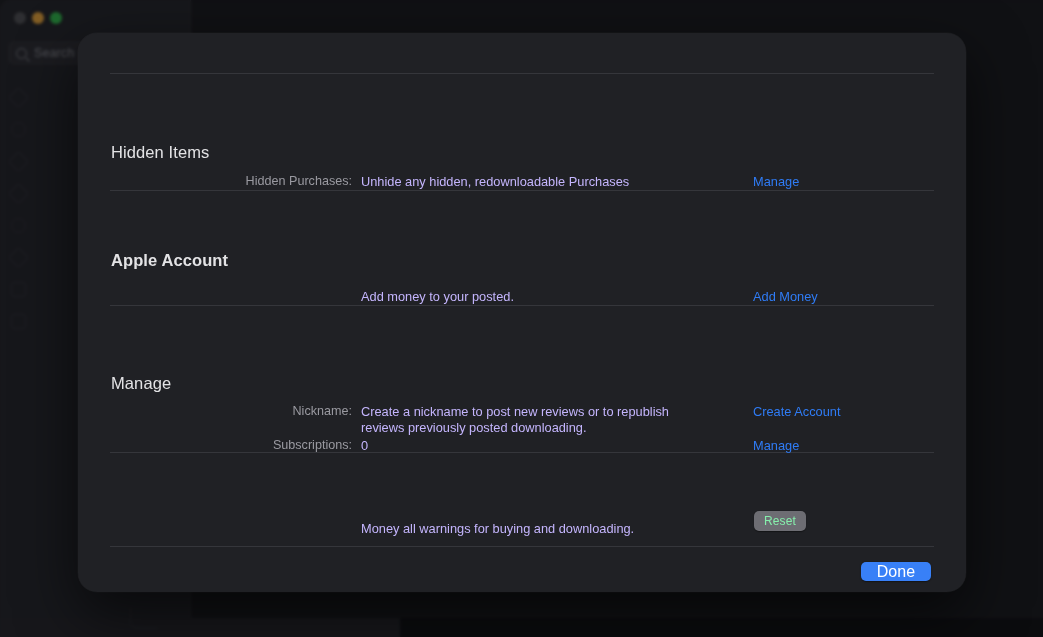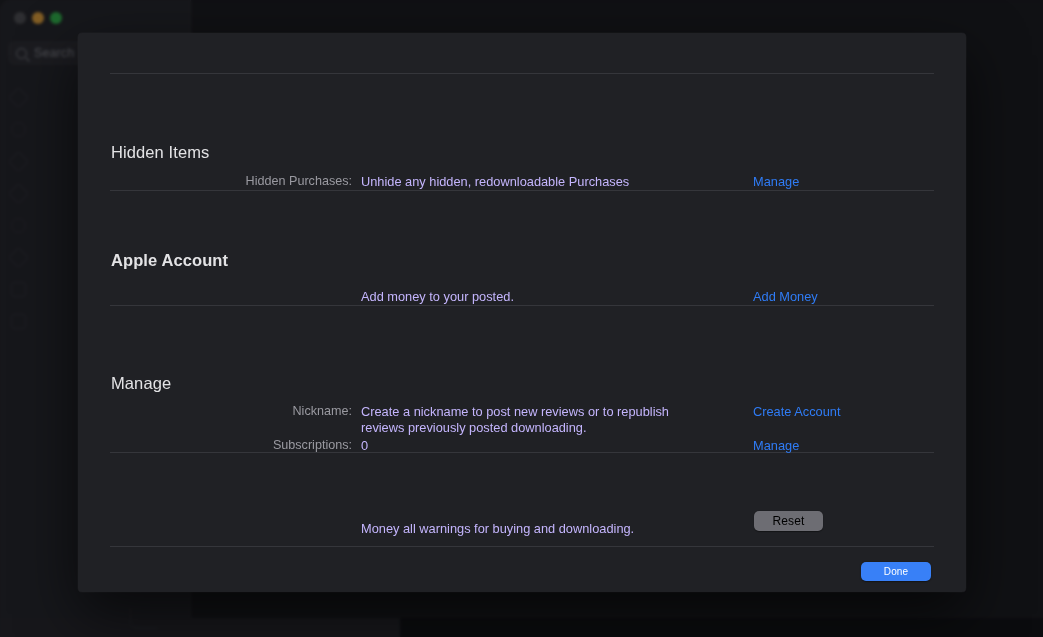--- a/index.html
+++ b/index.html
@@ -133,21 +133,21 @@
     background: rgba(8,8,10,0.45);
     backdrop-filter: blur(1.5px);
   }
 
   
   #sheet {
     position: absolute;
     left: 78px; top: 33px;
     width: 888px; height: 559px;
     background: #202125;
-    border-radius: 4px;
+    border-radius: 19px;
     box-shadow: 0 22px 60px rgba(0,0,0,.62),
                 0 0 0 .5px rgba(255,255,255,.05);
     overflow: hidden;
   }
 
   .hr {
     position: absolute;
     left: 32px;
     width: 824px;
     height: 1px;
@@ -208,42 +208,42 @@
   #row-hidden-purchases { left: 0; top: 141px; width: 100%; }
   #row-add-money        { left: 0; top: 256px; width: 100%; }
   #row-nickname         { left: 0; top: 371px; width: 100%; }
   #row-subscriptions    { left: 0; top: 405px; width: 100%; }
   #row-reset            { left: 0; top: 488px; width: 100%; }
 
   
   #reset-button {
     position: absolute;
     left: 676px; top: -10px;
-    width: 69px; height: 20px;
+    width: 52px; height: 20px;
     background: #6d6d73;
     border: none;
     border-radius: 5px;
-    color: #000000;
+    color: #86efac;
     font-family: "Liberation Sans", sans-serif;
     font-size: 12px;
     letter-spacing: .1px;
     cursor: pointer;
     box-shadow: 0 .5px 1px rgba(0,0,0,.4);
   }
 
   #done-button {
     position: absolute;
     left: 783px; top: 529px;
     width: 70px; height: 19px;
     background: #3880f7;
     border: none;
     border-radius: 5px;
     color: #ffffff;
     font-family: "Liberation Sans", sans-serif;
-    font-size: 10px;
+    font-size: 16px;
     letter-spacing: .1px;
     cursor: pointer;
     box-shadow: 0 .5px 1.5px rgba(0,0,0,.45);
   }
 </style>
 </head>
 <body>
 
 <div id="screen">
 

